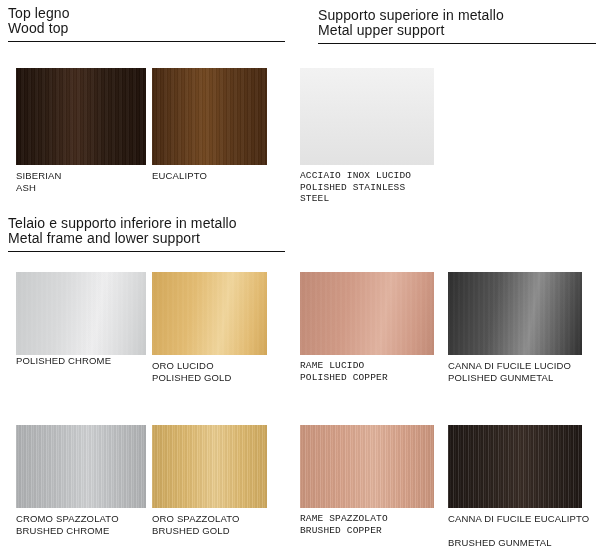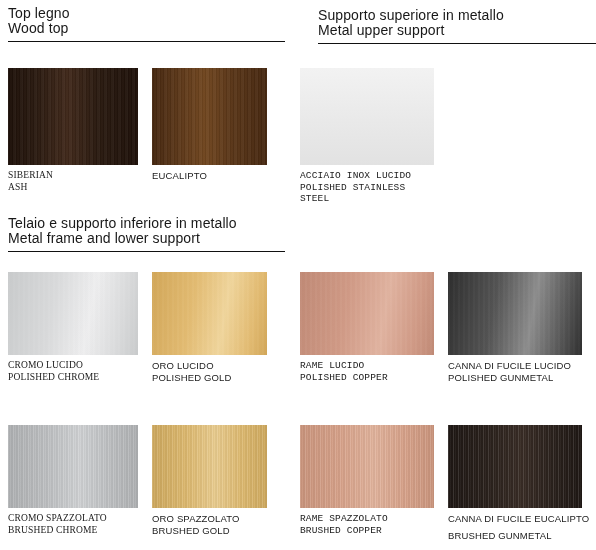--- a/index.html
+++ b/index.html
@@ -64,21 +64,21 @@
   }
 
   
   .row-wood .swatch-wrap { height: 97px; }
   
   .row-upper .swatch-wrap { height: 97px; }
   
   .row-metal .swatch-wrap { height: 83px; }
 
   
-  .col0 { left: 8px;   width: 130px; font-family: Liberation Serif, serif; }
+  .col0 { left: 16px;   width: 130px; }
   .col1 { left: 152px; width: 115px; }
   .col2 { left: 300px; width: 134px; font-family: Liberation Mono, monospace; }
   .col3 { left: 448px; width: 134px; }
 
   .row-wood  { top: 68px; }
   .row-upper { top: 68px; }
   .row-metal-1 { top: 272px; }
   .row-metal-2 { top: 425px; }
 
   
@@ -175,21 +175,20 @@
   <div class="section-head" id="head-frame">
     <div class="title-it">Telaio e supporto inferiore in metallo</div>
     <div class="title-en">Metal frame and lower support</div>
     <div class="rule"></div>
   </div>
 
   <div class="swatch-cell row-metal row-metal-1 col0">
     <div class="swatch-wrap tex tex-polished" style="background: linear-gradient(100deg, rgb(201, 203, 204) 0%, rgb(217, 218, 219) 35%, rgb(238, 238, 239) 62%, rgb(217, 218, 219) 85%, rgb(201, 203, 204) 100%);">
         <div class="swatch"></div>
       </div>
-    <div class="caption">CROMO LUCIDO</div>
     <div class="caption" style="margin-top:0">POLISHED CHROME</div>
   </div>
   <div class="swatch-cell row-metal row-metal-1 col1">
     <div class="swatch-wrap tex tex-polished" style="background: linear-gradient(100deg, rgb(210, 167, 89) 0%, rgb(226, 187, 114) 35%, rgb(240, 213, 156) 62%, rgb(226, 187, 114) 85%, rgb(210, 167, 89) 100%);">
         <div class="swatch"></div>
       </div>
     <div class="caption">ORO LUCIDO</div>
     <div class="caption" style="margin-top:0">POLISHED GOLD</div>
   </div>
   <div class="swatch-cell row-metal row-metal-1 col2">
@@ -226,16 +225,16 @@
         <div class="swatch"></div>
       </div>
     <div class="caption">ORO SPAZZOLATO</div>
     <div class="caption" style="margin-top:0">BRUSHED GOLD</div>
   </div>
   <div class="swatch-cell row-metal row-metal-2 col3">
     <div class="swatch-wrap tex tex-brushed" style="background: linear-gradient(90deg, rgb(30, 23, 20) 0%, rgb(42, 33, 28) 30%, rgb(56, 44, 37) 55%, rgb(42, 33, 28) 78%, rgb(30, 23, 20) 100%);">
         <div class="swatch"></div>
       </div>
     <div class="caption">CANNA DI FUCILE EUCALIPTO</div>
-    <div class="caption" style="margin-top:5px">BRUSHED GUNMETAL</div>
+    <div class="caption" style="margin-top:12px">BRUSHED GUNMETAL</div>
   </div>
 
 </div>
 
 </body></html>

